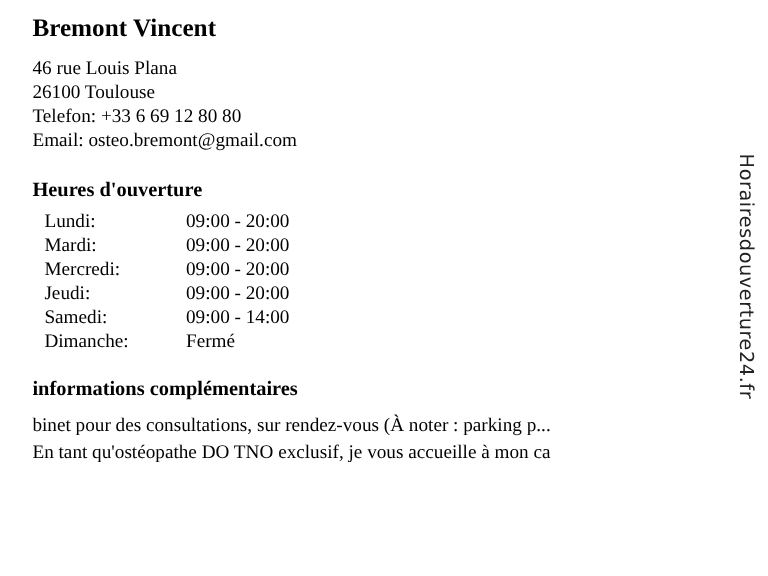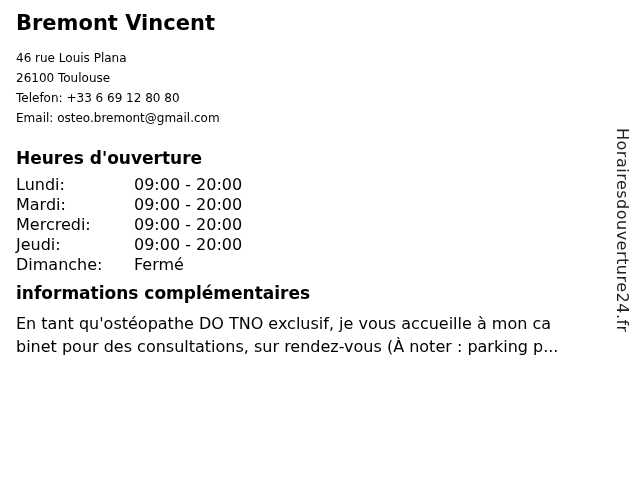--- a/index.html
+++ b/index.html
@@ -10,48 +10,50 @@
   body {
     width: 640px;
     height: 480px;
     background: #ffffff;
     color: #000000;
     font-family: "DejaVu Sans", "Liberation Sans", sans-serif;
     overflow: hidden;
     position: relative;
   }
   .content {
-    padding: 11px 30px 0 16px;
+    padding: 11px 30px 0 27px;
+    font-family: Liberation Serif, serif;
   }
   .page-title {
     font-size: 21px;
     font-weight: bold;
     line-height: 24px;
     margin: 0 0 13px 0;
   }
   .contact-line {
-    font-size: 12px;
+    font-size: 16px;
     line-height: 20px;
   }
   .section-heading {
     font-size: 17px;
     font-weight: bold;
     line-height: 20px;
     margin: 20px 0 7px 0;
   }
   .hours-row {
     font-size: 16px;
     line-height: 20px;
   }
   .hours-day {
     display: inline-block;
     width: 118px;
+    margin-left: 10px;
   }
   .info-heading {
-    margin: 8px 0 9px 0;
+    margin: 19px 0 9px 0;
   }
   .info-line {
     font-size: 16px;
     line-height: 23px;
     white-space: nowrap;
   }
   .vertical-branding {
     position: absolute;
     top: 128px;
     right: 8px;
@@ -75,25 +77,26 @@
     <div class="contact-line"><span>Email:</span> <span>osteo.bremont@gmail.com</span></div>
   </div>
 
   <h2 class="section-heading">Heures d'ouverture</h2>
 
   <div class="hours-table">
     <div class="hours-row"><span class="hours-day">Lundi:</span><span class="hours-time">09:00 - 20:00</span></div>
     <div class="hours-row"><span class="hours-day">Mardi:</span><span class="hours-time">09:00 - 20:00</span></div>
     <div class="hours-row"><span class="hours-day">Mercredi:</span><span class="hours-time">09:00 - 20:00</span></div>
     <div class="hours-row"><span class="hours-day">Jeudi:</span><span class="hours-time">09:00 - 20:00</span></div>
+    <div class="hours-row"><span class="hours-day">Samedi:</span><span class="hours-time">09:00 - 14:00</span></div>
     <div class="hours-row"><span class="hours-day">Dimanche:</span><span class="hours-time">Fermé</span></div>
   </div>
 
   <h2 class="section-heading info-heading">informations complémentaires</h2>
 
   <div class="info-block">
+    <div class="info-line">binet pour des consultations, sur rendez-vous (À noter : parking p...</div>
     <div class="info-line">En tant qu'ostéopathe DO TNO exclusif, je vous accueille à mon ca</div>
-    <div class="info-line">binet pour des consultations, sur rendez-vous (À noter : parking p...</div>
   </div>
 
 </div>
 
 <div class="vertical-branding">Horairesdouverture24.fr</div>
 
 </body></html>

